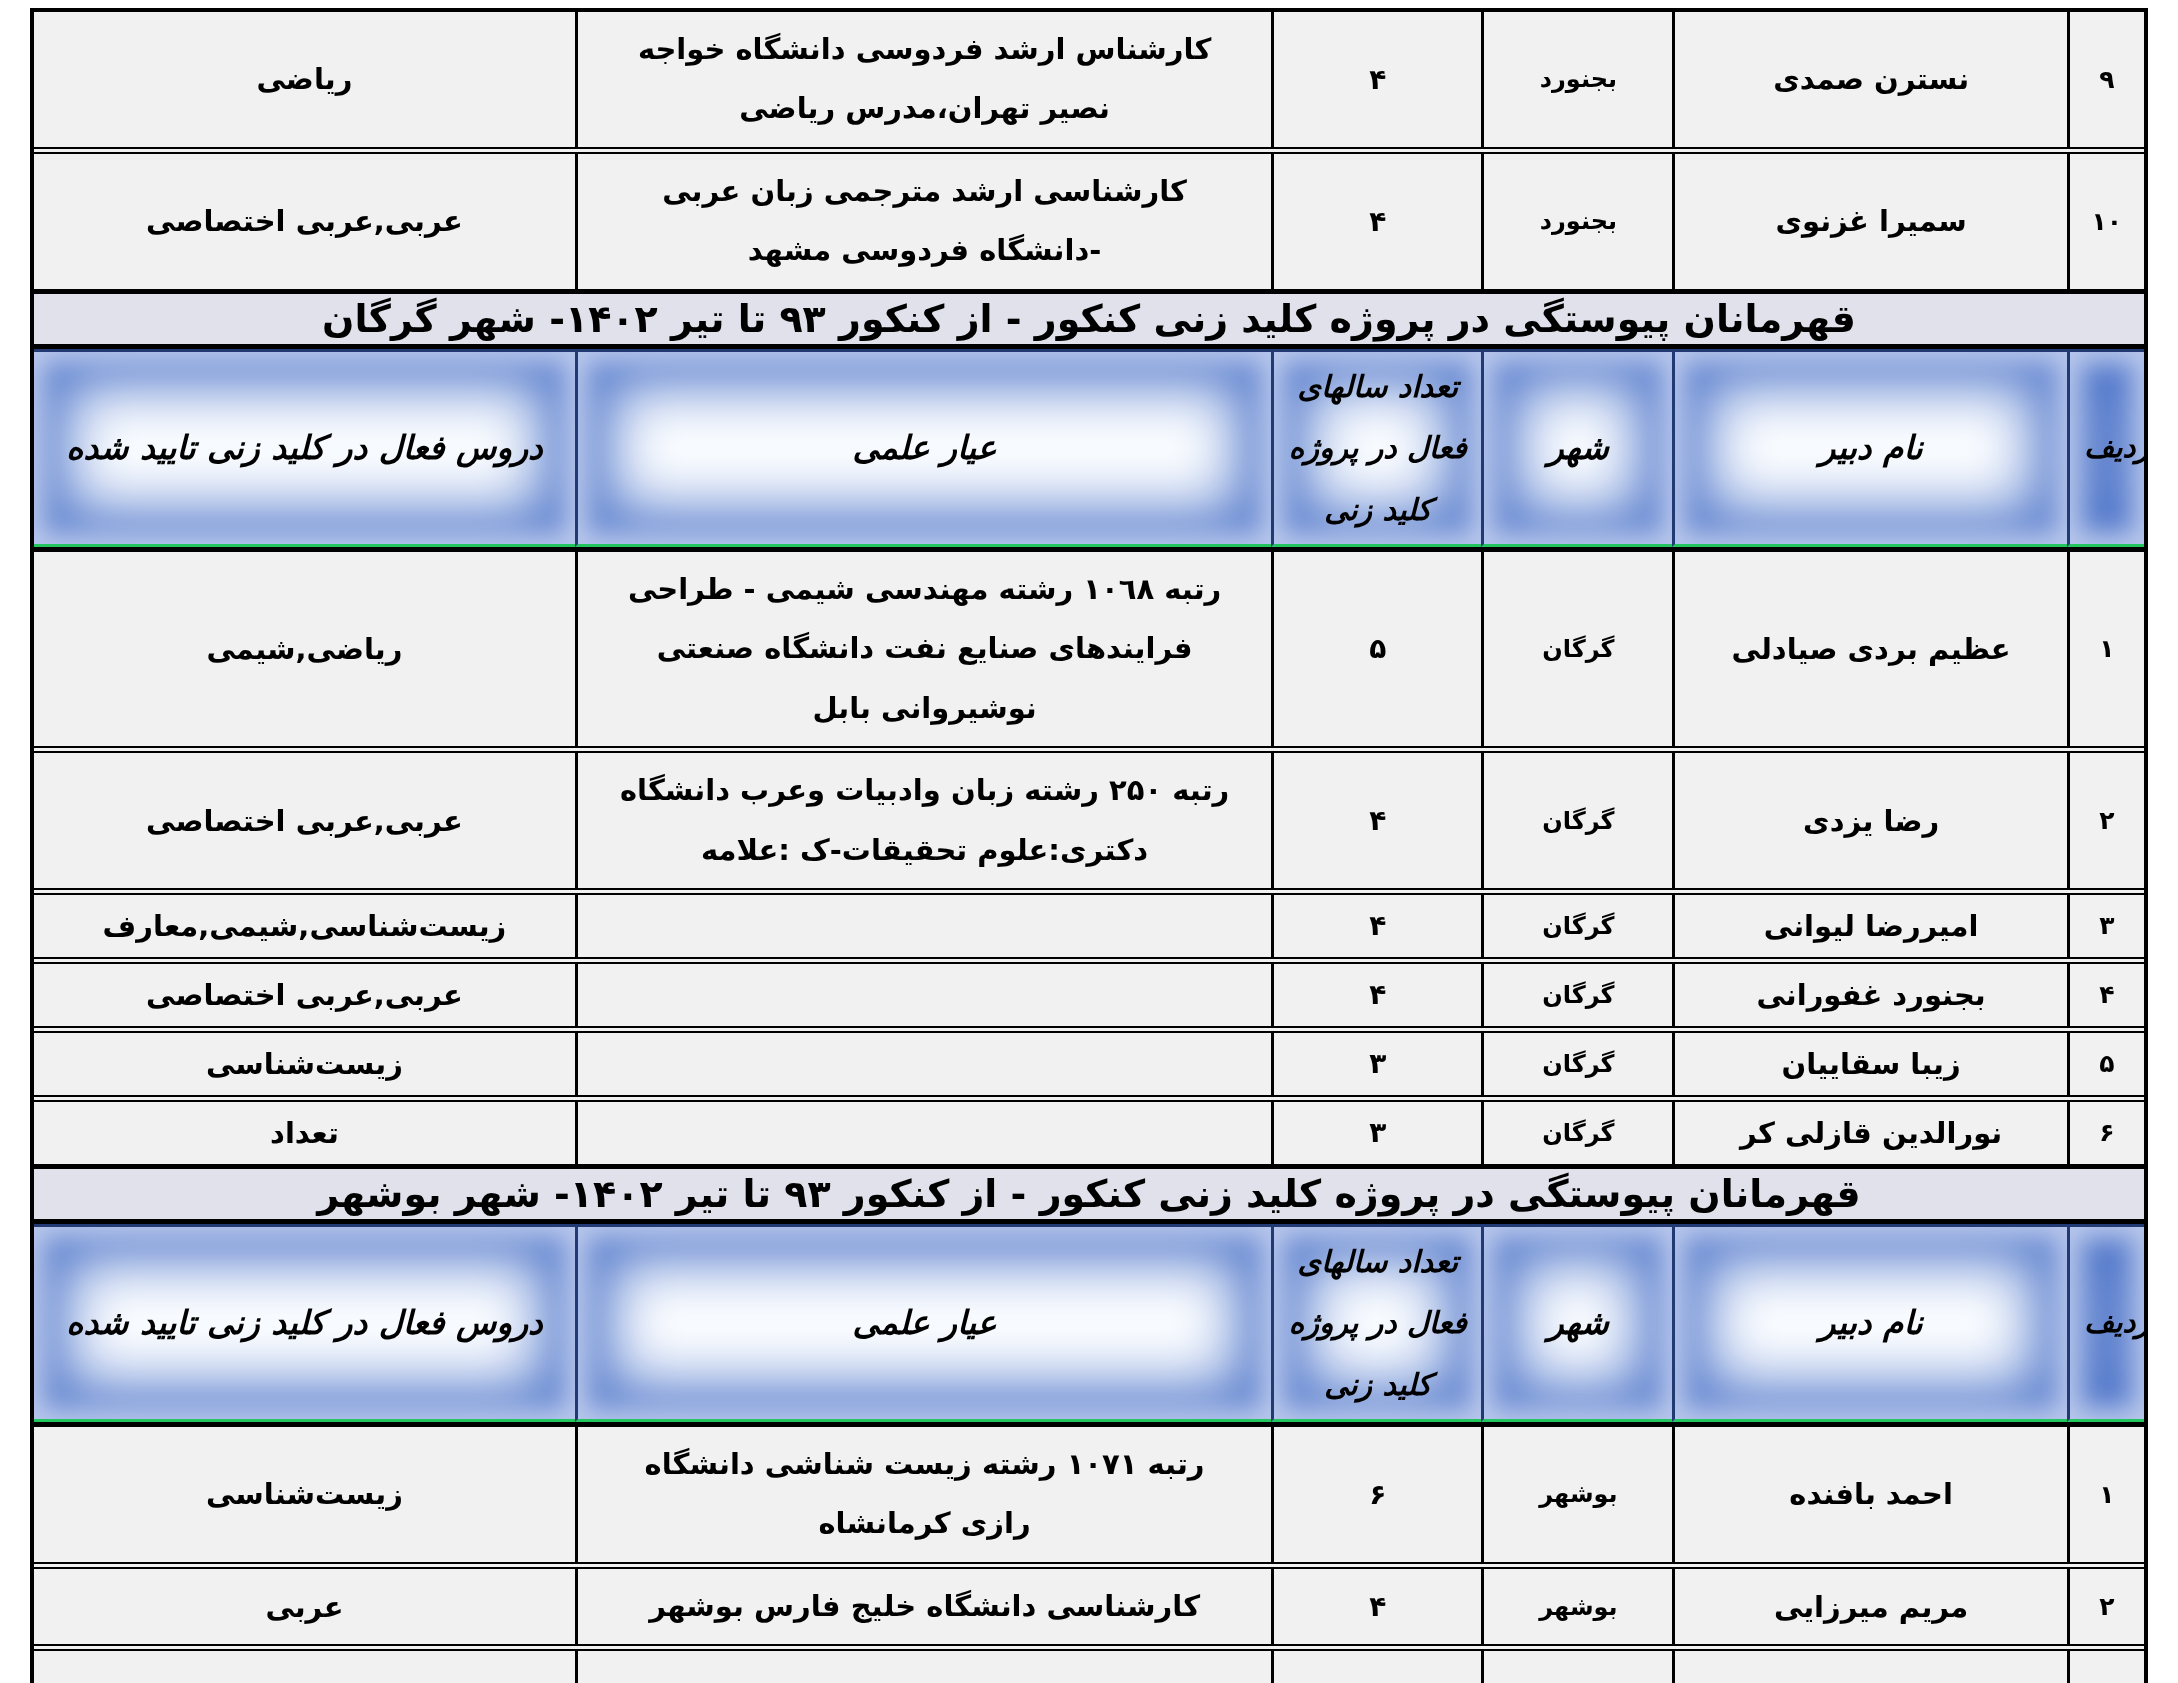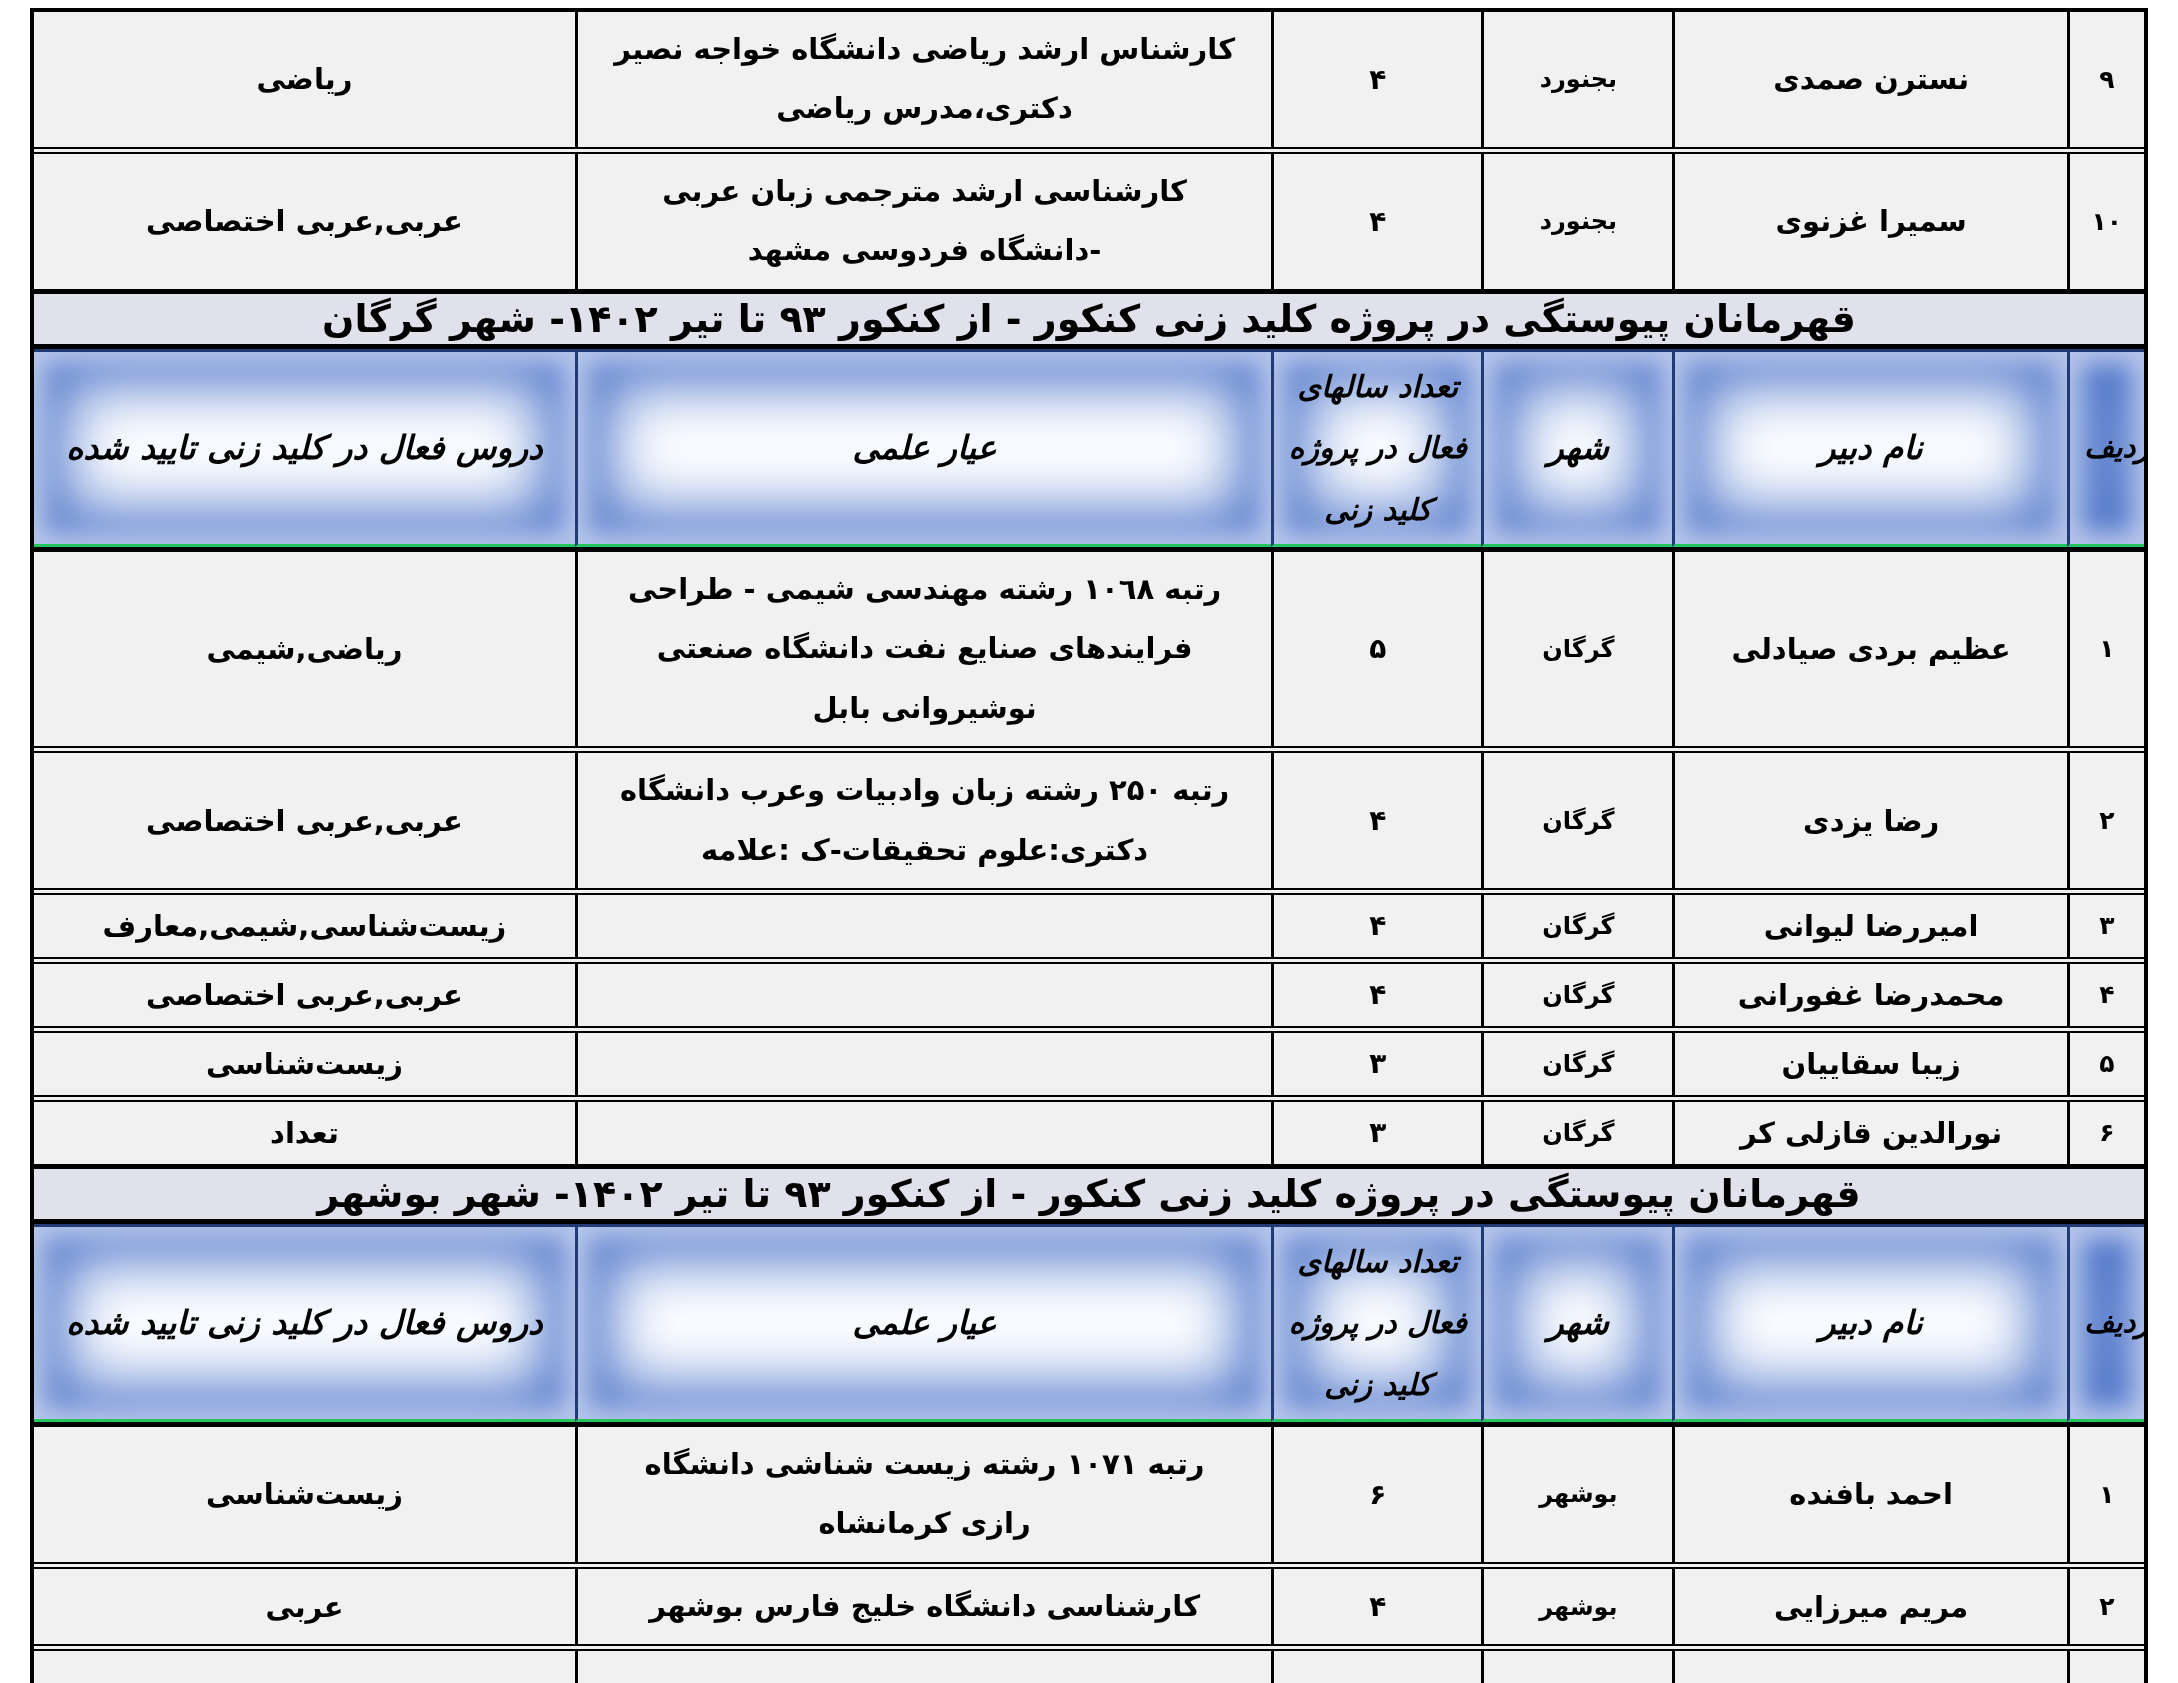--- a/index.html
+++ b/index.html
@@ -72,21 +72,21 @@
         <div class="cell c-name">
           <span class="txt">نسترن صمدی</span>
         </div>
         <div class="cell c-city">
           <span class="txt">بجنورد</span>
         </div>
         <div class="cell c-years">
           <span class="txt">۴</span>
         </div>
         <div class="cell c-ayar">
-          <span class="txt">کارشناس ارشد ریاضی دانشگاه خواجه نصیر دکتری،مدرس ریاضی</span>
+          <span class="txt">کارشناس ارشد فردوسی دانشگاه خواجه نصیر تهران،مدرس ریاضی</span>
         </div>
         <div class="cell c-courses">
           <span class="txt">ریاضی</span>
         </div>
       </div>
       <div class="row data" style="border-top: 7px double rgb(0, 0, 0);">
         <div class="cell c-radif">
           <span class="txt">۱۰</span>
         </div>
         <div class="cell c-name">
@@ -190,21 +190,21 @@
         </div>
         <div class="cell c-courses">
           <span class="txt">زیست‌شناسی,شیمی,معارف</span>
         </div>
       </div>
       <div class="row data" style="border-top: 7px double rgb(0, 0, 0);">
         <div class="cell c-radif">
           <span class="txt">۴</span>
         </div>
         <div class="cell c-name">
-          <span class="txt">محمدرضا غفورانی</span>
+          <span class="txt">بجنورد غفورانی</span>
         </div>
         <div class="cell c-city">
           <span class="txt">گرگان</span>
         </div>
         <div class="cell c-years">
           <span class="txt">۴</span>
         </div>
         <div class="cell c-ayar">
           <span class="txt"></span>
         </div>

